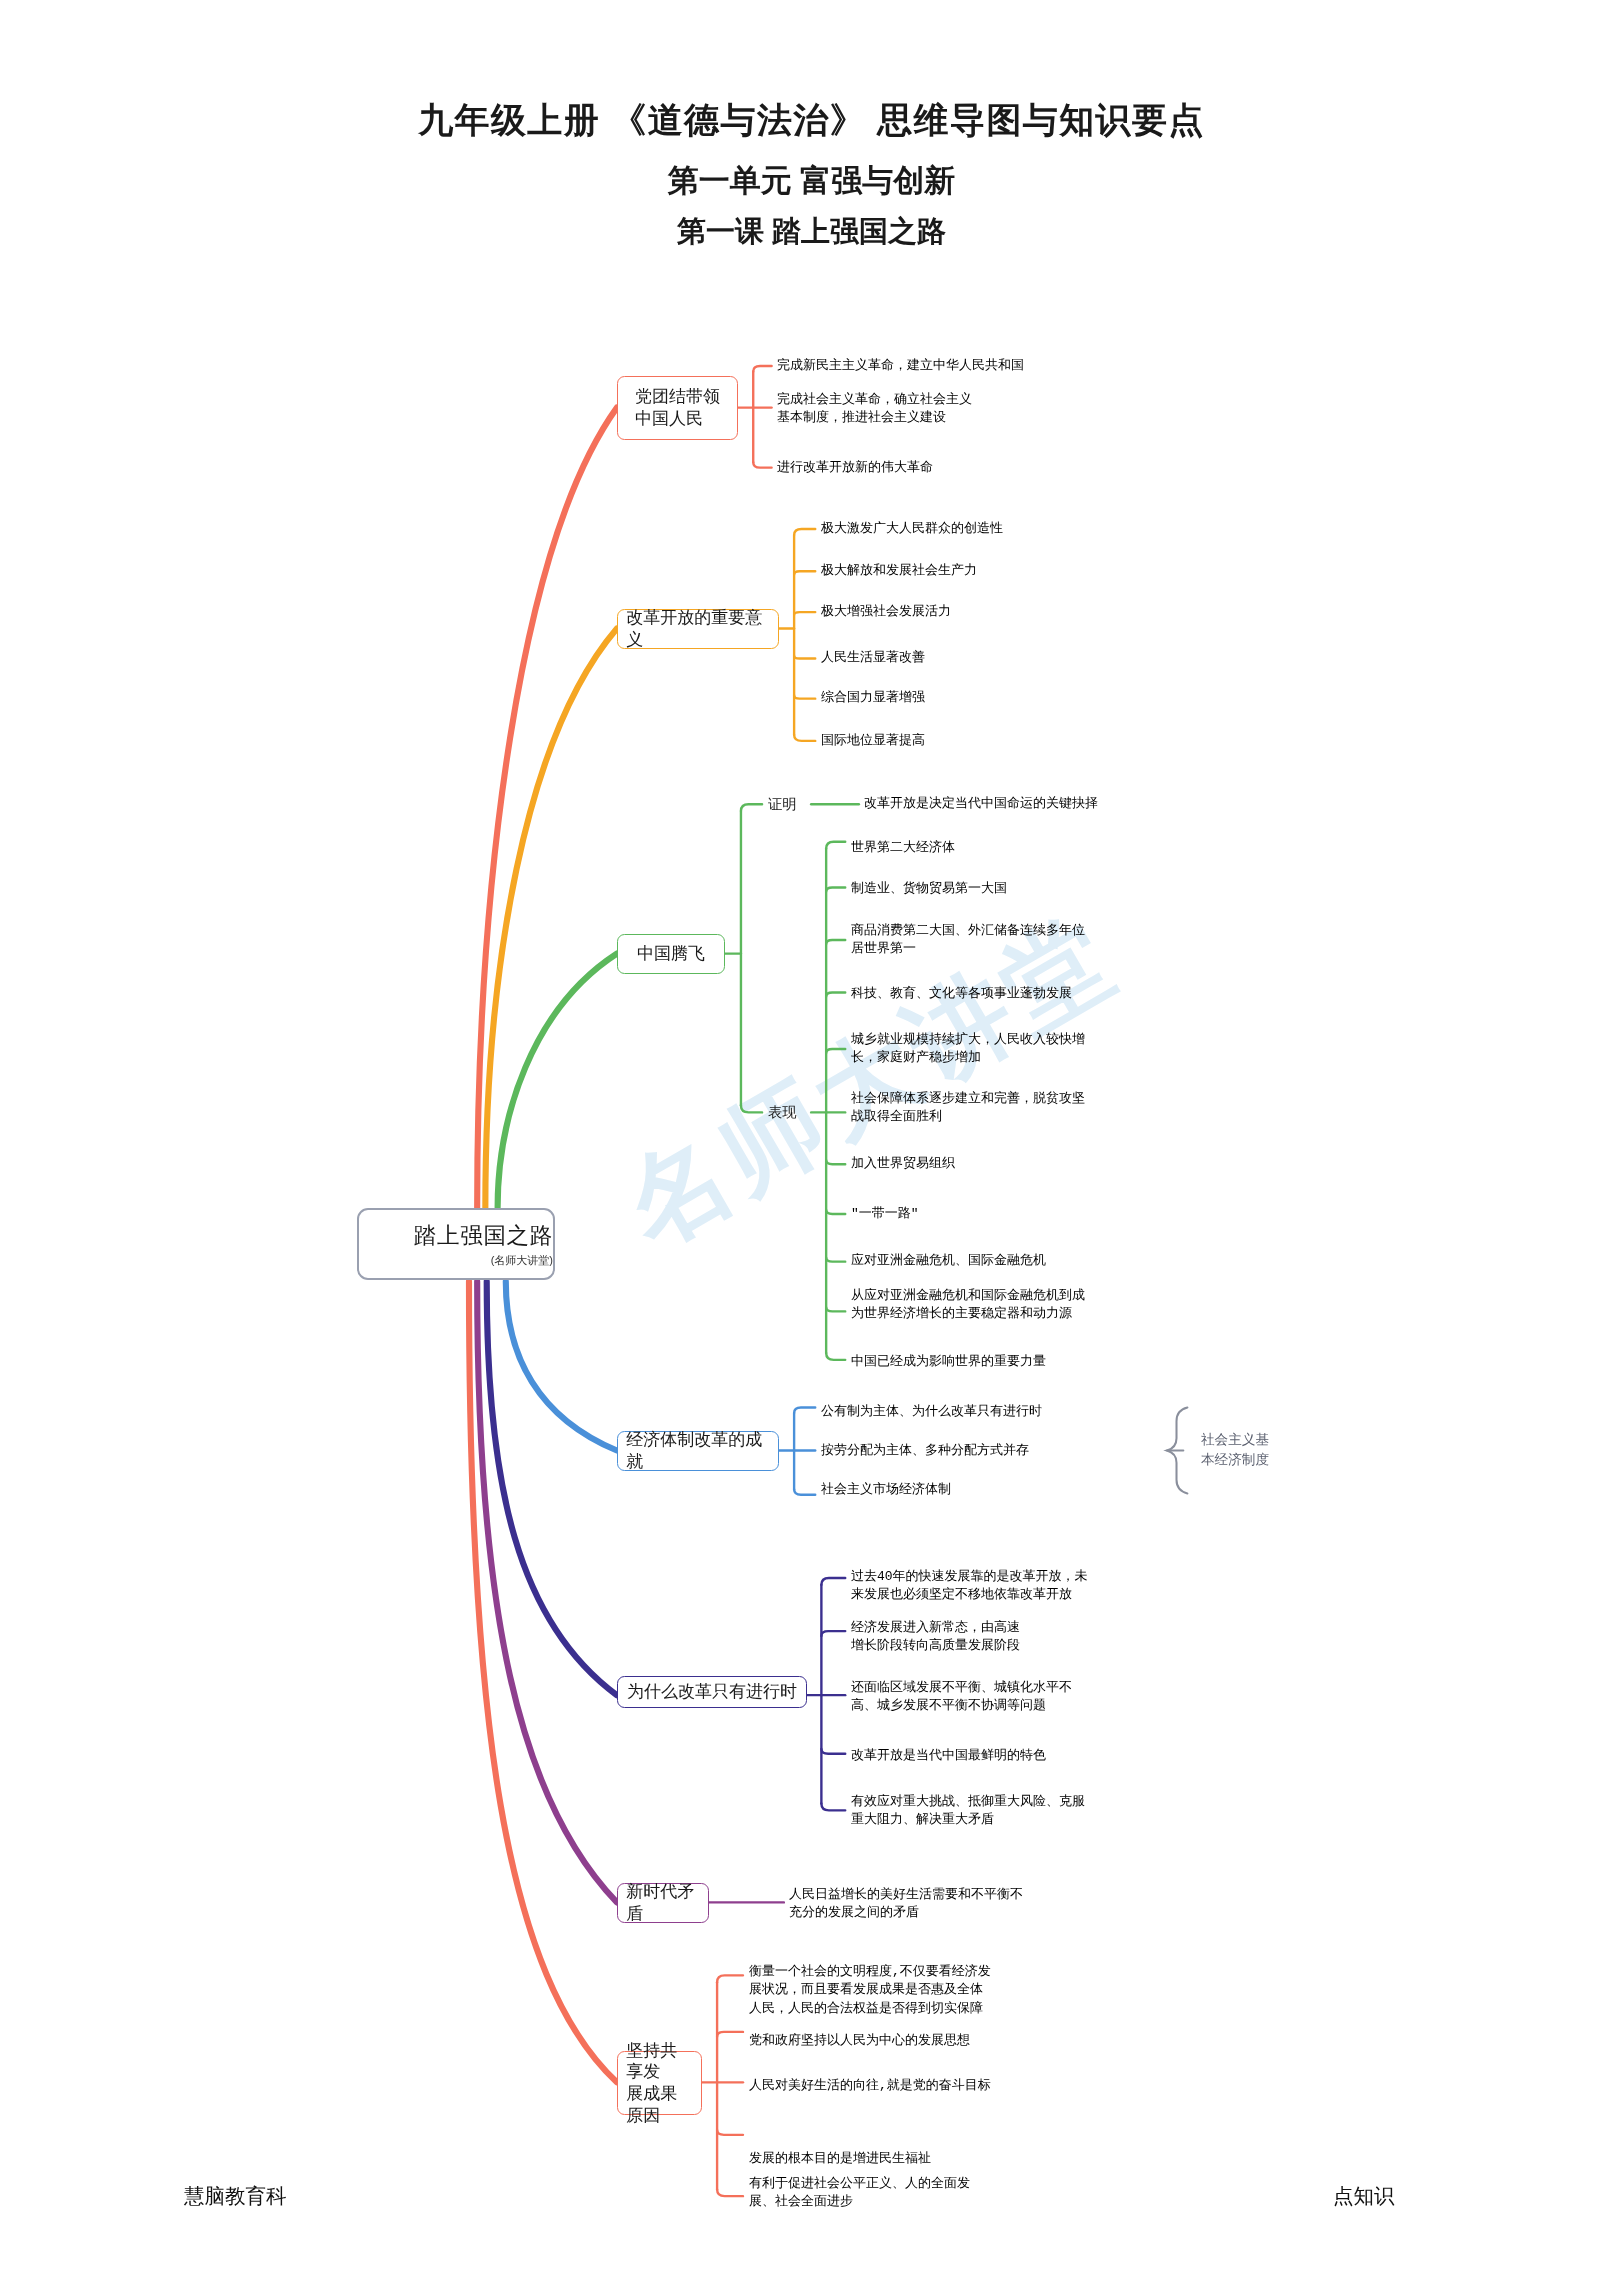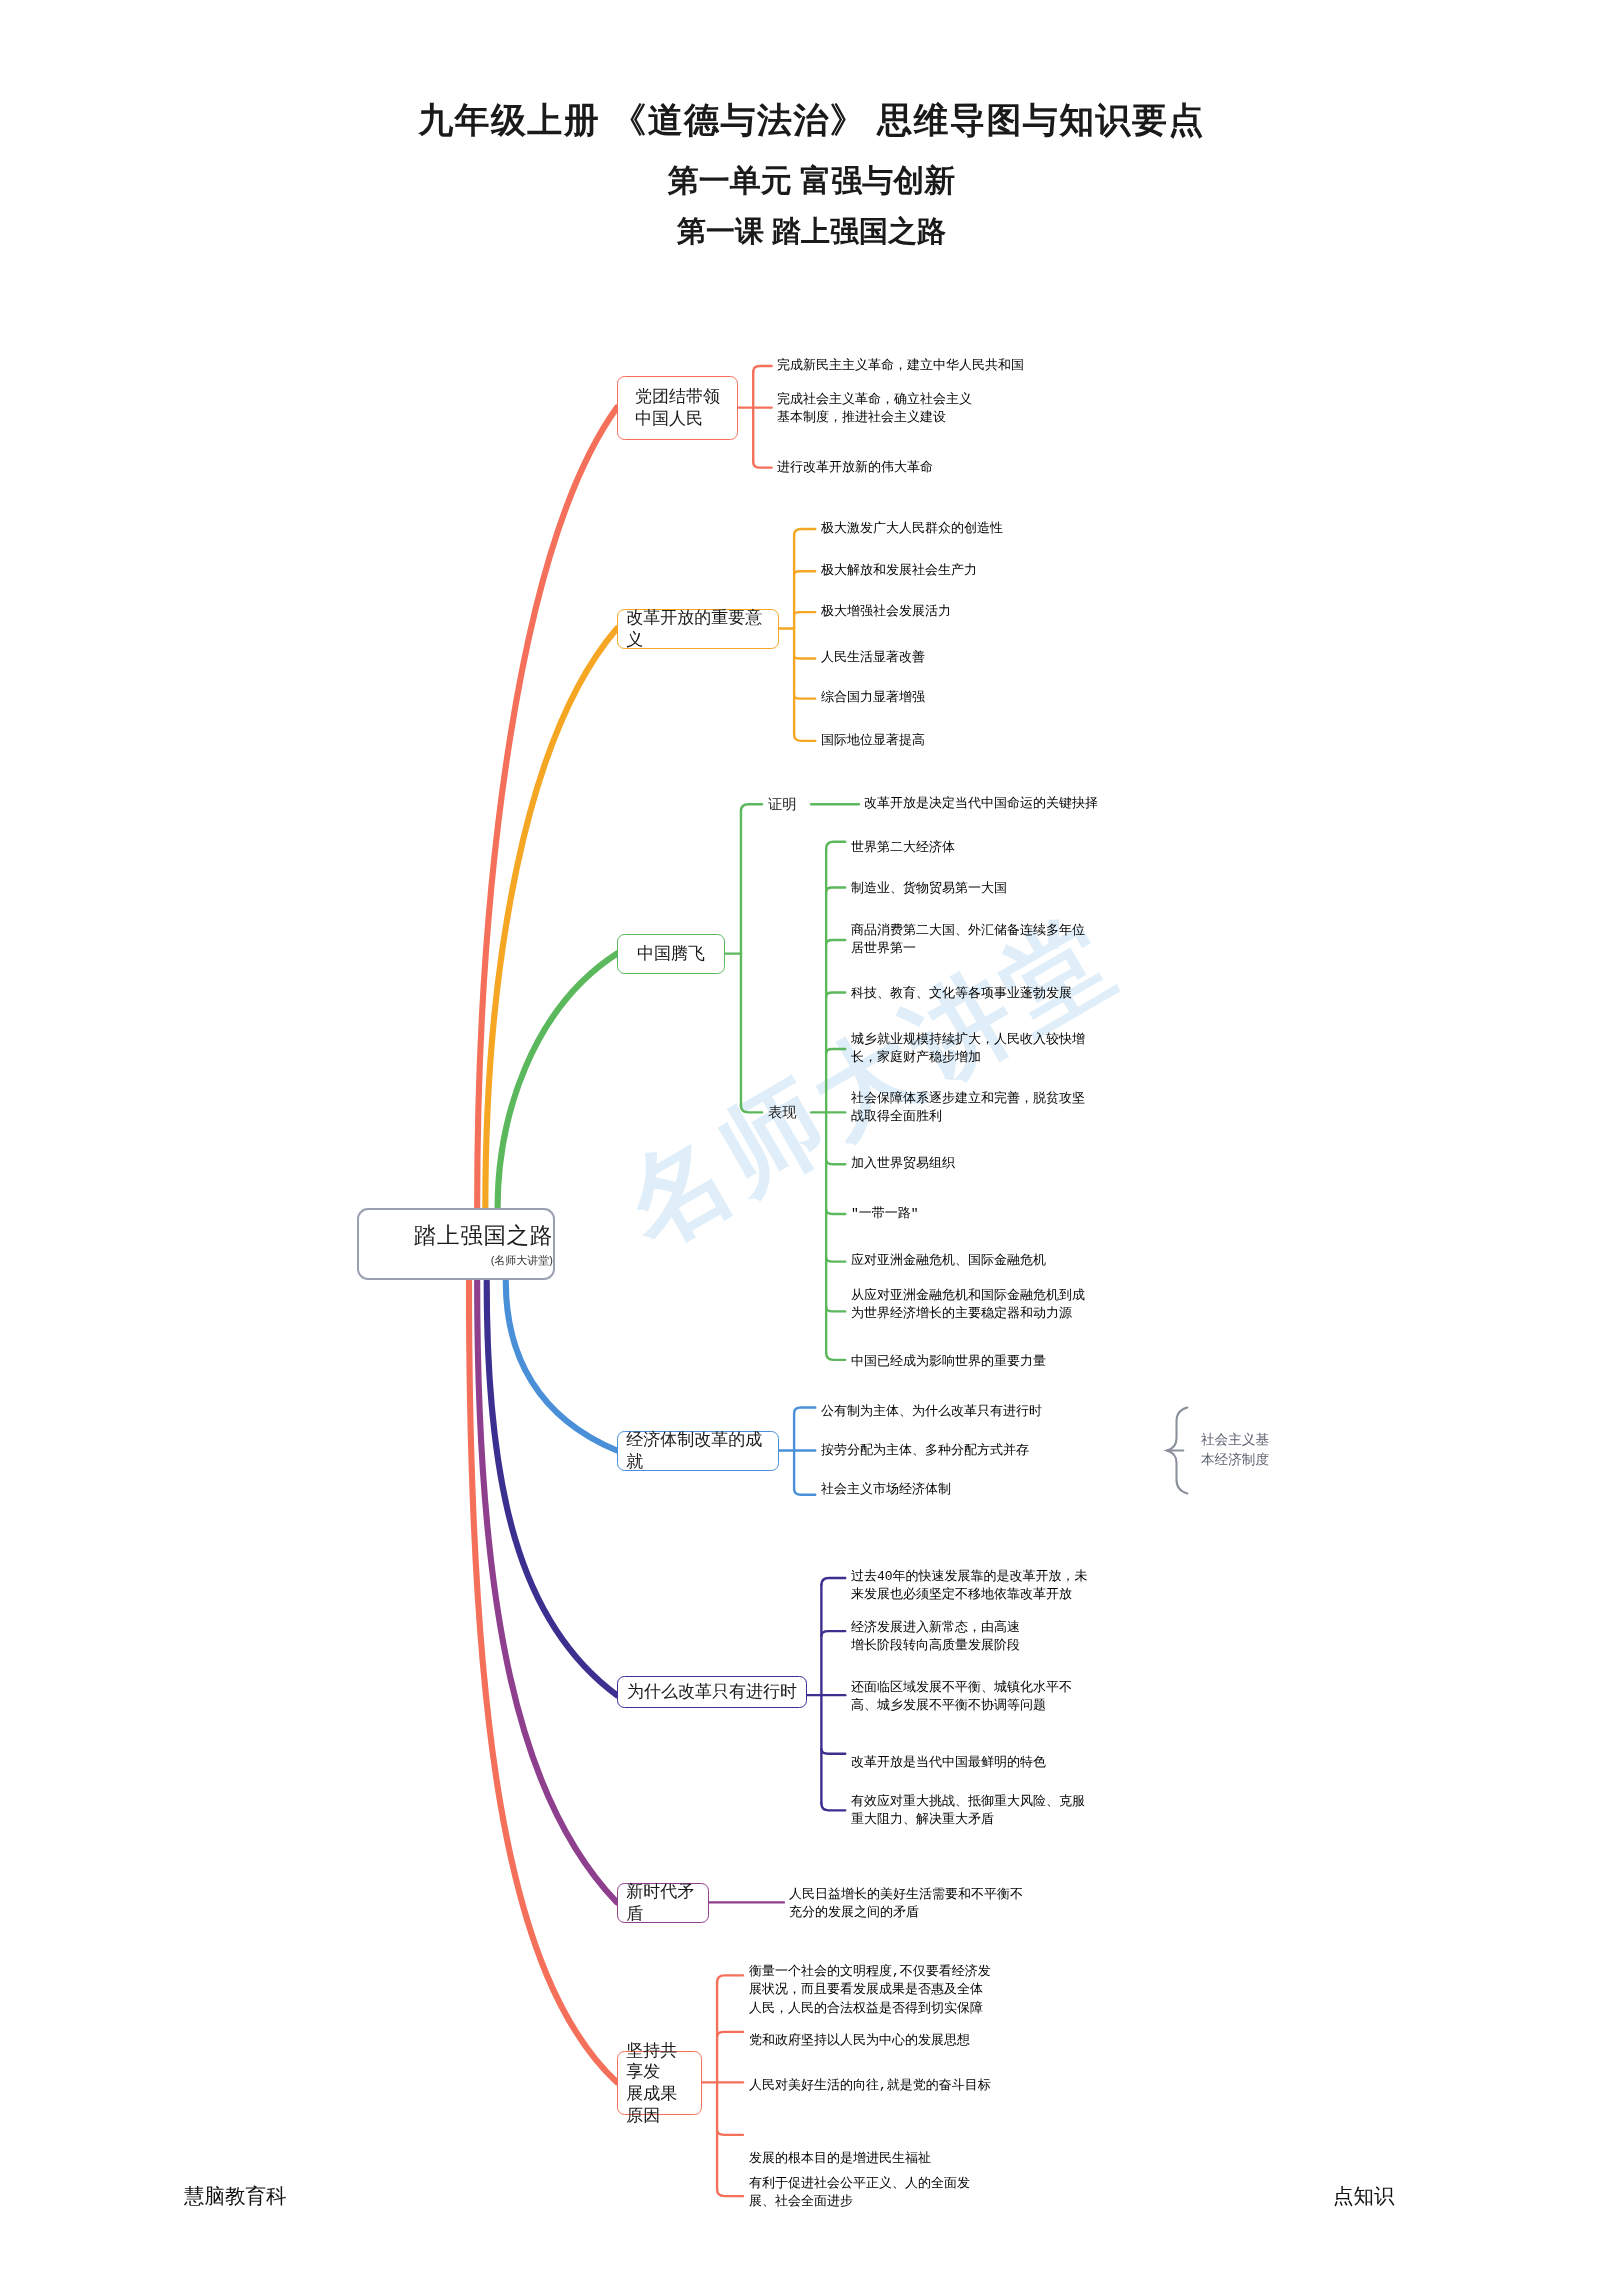--- a/index.html
+++ b/index.html
@@ -236,21 +236,21 @@
 
   <div class="node" style="left:617px;top:1676px;width:190px;height:32px;border-color:#3B2F8F;">
     <span>为什么改革只有进行时</span>
   </div>
   <div class="leaf" style="left:851px;top:1568px;">过去40年的快速发展靠的是改革开放，未
 来发展也必须坚定不移地依靠改革开放</div>
   <div class="leaf" style="left:851px;top:1619px;">经济发展进入新常态，由高速
 增长阶段转向高质量发展阶段</div>
   <div class="leaf" style="left:851px;top:1679px;">还面临区域发展不平衡、城镇化水平不
 高、城乡发展不平衡不协调等问题</div>
-  <div class="leaf" style="left:851px;top:1747px;margin-top:7px;">改革开放是当代中国最鲜明的特色</div>
+  <div class="leaf" style="left:851px;top:1747px;">改革开放是当代中国最鲜明的特色</div>
   <div class="leaf" style="left:851px;top:1793px;">有效应对重大挑战、抵御重大风险、克服
 重大阻力、解决重大矛盾</div>
 
   <div class="node" style="left:617px;top:1883px;width:92px;height:40px;border-color:#8E3F8E;">
     <span>新时代矛盾</span>
   </div>
   <div class="leaf" style="left:789px;top:1886px;">人民日益增长的美好生活需要和不平衡不
 充分的发展之间的矛盾</div>
 
   <div class="node" style="left:617px;top:2051px;width:85px;height:64px;border-color:#F4705A;white-space:pre-line;">

